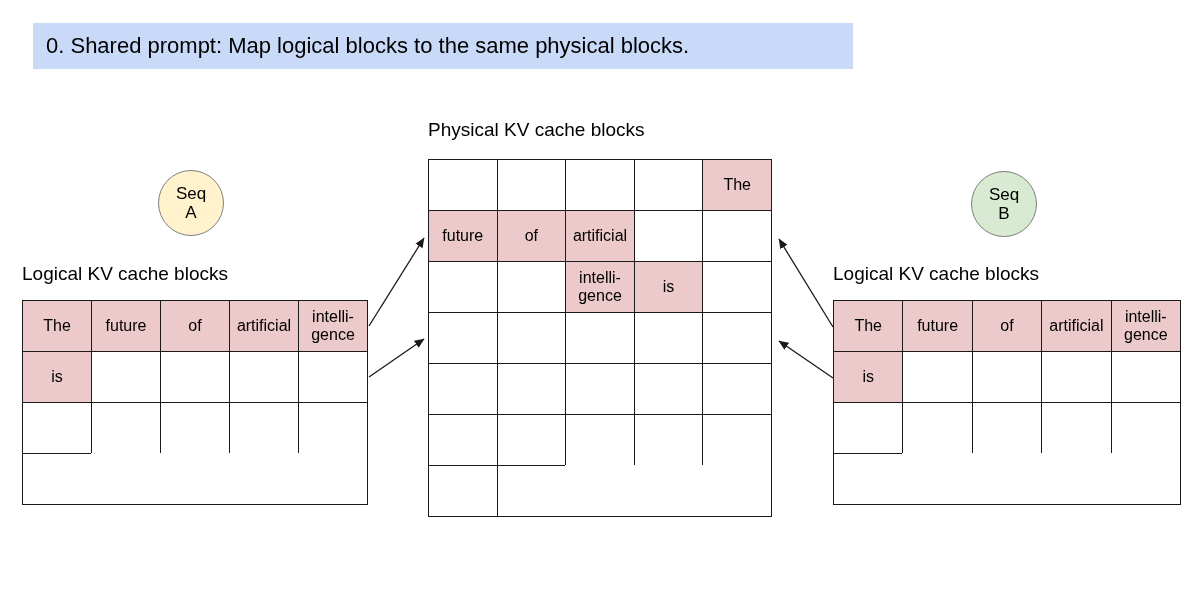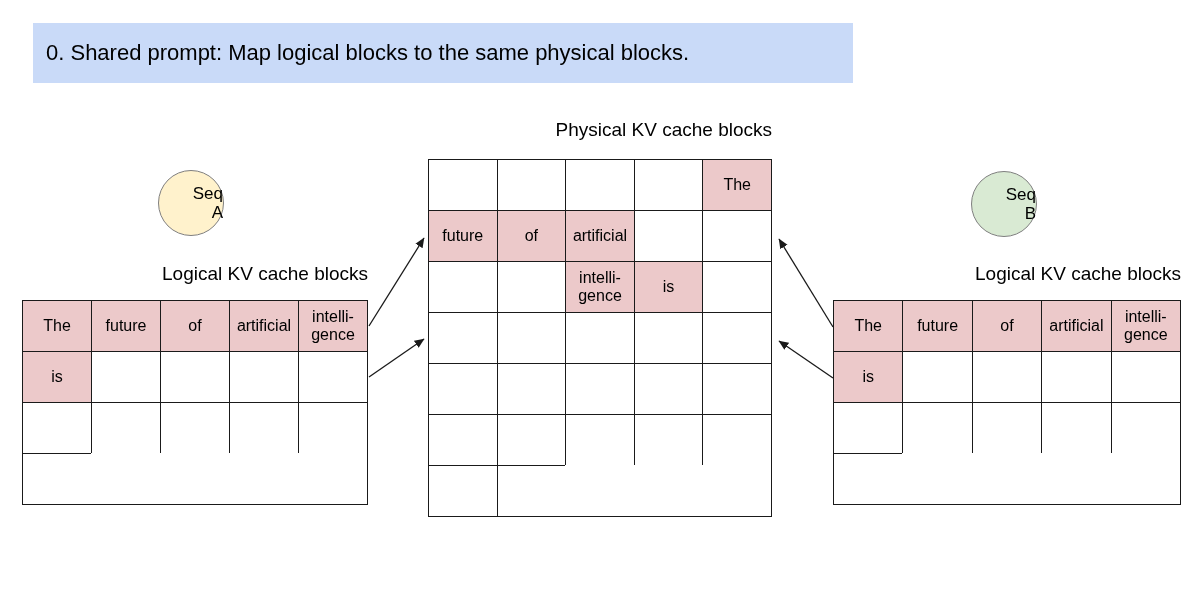--- a/index.html
+++ b/index.html
@@ -10,31 +10,31 @@
     --circle-border:#7f7f7f;
     --table-border:#1a1a1a;
     --text:#000000;
   }
   html,body{margin:0;padding:0;background:#ffffff;}
   .canvas{
     position:relative;width:1200px;height:591px;background:#ffffff;
     font-family:"Liberation Sans", sans-serif;color:var(--text);overflow:hidden;
   }
   .banner{
-    position:absolute;left:33px;top:23px;width:820px;height:60px;
+    position:absolute;left:33px;top:23px;width:820px;height:46px;
     background:var(--banner-bg);display:flex;align-items:center;
     padding-left:13px;box-sizing:border-box;font-size:22px;
   }
   .section-title{
-    position:absolute;text-align:right;font-size:19px;white-space:nowrap;
+    position:absolute;text-align:left;font-size:19px;white-space:nowrap;
   }
   .circle{
     position:absolute;width:66px;height:66px;border-radius:50%;
     border:1.5px solid var(--circle-border);
-    display:flex;flex-direction:column;align-items:flex-end;justify-content:center;
+    display:flex;flex-direction:column;align-items:center;justify-content:center;
     font-size:17px;line-height:1.12;box-sizing:border-box;text-align:center;
   }
   .tbl{
     position:absolute;display:grid;grid-template-columns:repeat(5,1fr);
     border-right:1.5px solid var(--table-border);
     border-bottom:1.5px solid var(--table-border);
     box-sizing:border-box;background:#ffffff;
   }
   .td{
     border-left:1.5px solid var(--table-border);

